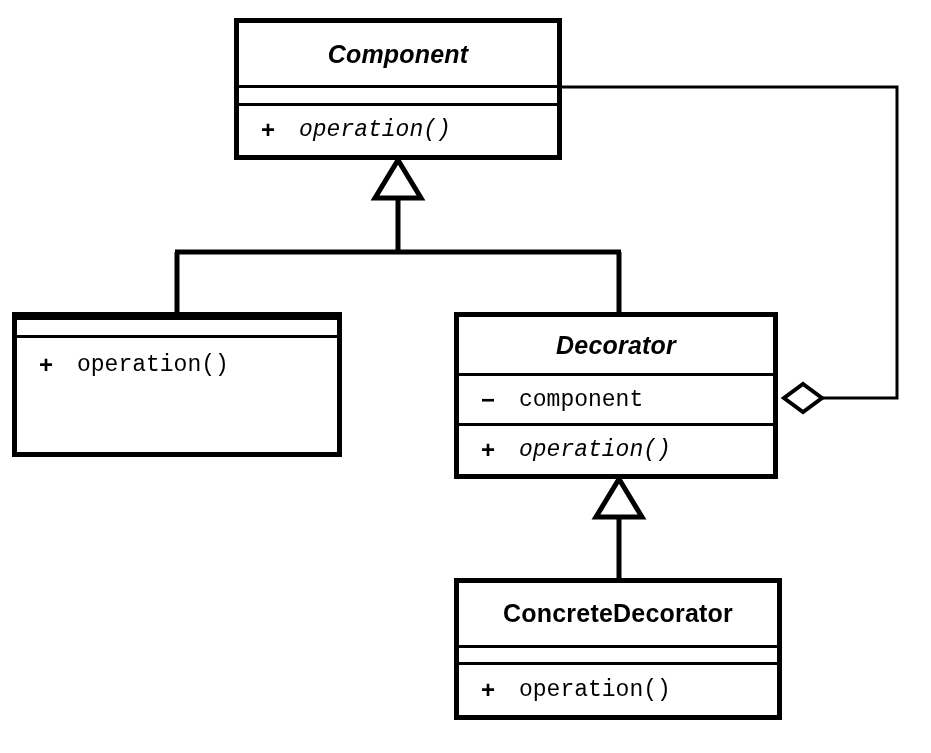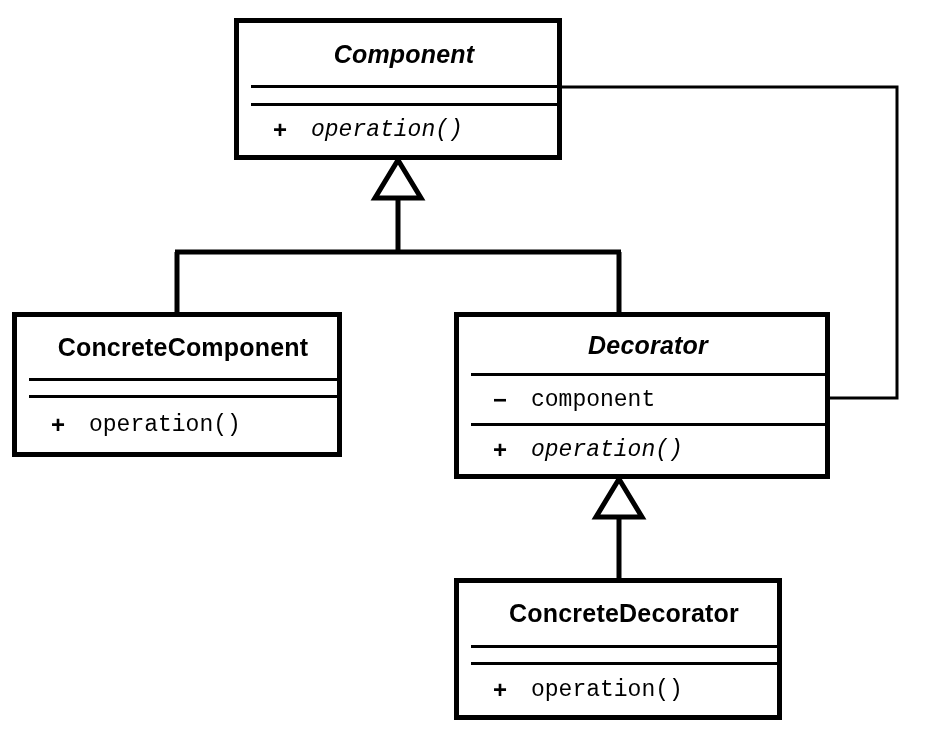--- a/index.html
+++ b/index.html
@@ -33,21 +33,20 @@
     display: flex;
     flex-direction: column;
     z-index: 2;
   }
   .compartment {
     box-sizing: border-box;
     background: #ffffff;
     display: flex;
     align-items: center;
     overflow: hidden;
-    margin-left: 12px;
   }
   .compartment.divider-top {
     border-top: 3px solid #000000;
   }
   .class-name {
     justify-content: center;
     font-size: 25px;
     font-weight: bold;
     color: #000000;
     letter-spacing: 0.2px;
@@ -81,21 +80,21 @@
 
   
   #class-component      { left: 234px; top: 18px;  width: 328px; height: 142px; }
   #class-component .class-name       { height: 64px; }
   #class-component .ops              { height: 54px; }
 
   #class-concrete-component { left: 12px; top: 312px; width: 330px; height: 145px; }
   #class-concrete-component .class-name { height: 61px; }
   #class-concrete-component .ops        { height: 57px; }
 
-  #class-decorator      { left: 454px; top: 312px; width: 376px; height: 167px; }
+  #class-decorator      { left: 454px; top: 312px; width: 324px; height: 167px; }
   #class-decorator .class-name { height: 56px; }
   #class-decorator .attrs      { height: 50px; }
   #class-decorator .ops        { height: 51px; }
 
   #class-concrete-decorator { left: 454px; top: 578px; width: 328px; height: 142px; }
   #class-concrete-decorator .class-name { height: 64px; border-radius: 18px; }
   #class-concrete-decorator .ops        { height: 55px; }
 </style>
 </head>
 <body>
@@ -133,21 +132,20 @@
   <div class="uml-class" id="class-component">
     <div class="compartment class-name abstract">Component</div>
     <div class="compartment empty-compartment divider-top"></div>
     <div class="compartment ops member-row divider-top">
       <span class="visibility">+</span>
       <span class="member-name abstract">operation()</span>
     </div>
   </div>
 
   <div class="uml-class" id="class-concrete-component">
-    <div class="compartment class-name">ConcreteComponent</div>
     <div class="compartment empty-compartment divider-top"></div>
     <div class="compartment ops member-row divider-top">
       <span class="visibility">+</span>
       <span class="member-name">operation()</span>
     </div>
   </div>
 
   <div class="uml-class" id="class-decorator">
     <div class="compartment class-name abstract">Decorator</div>
     <div class="compartment attrs member-row divider-top">

